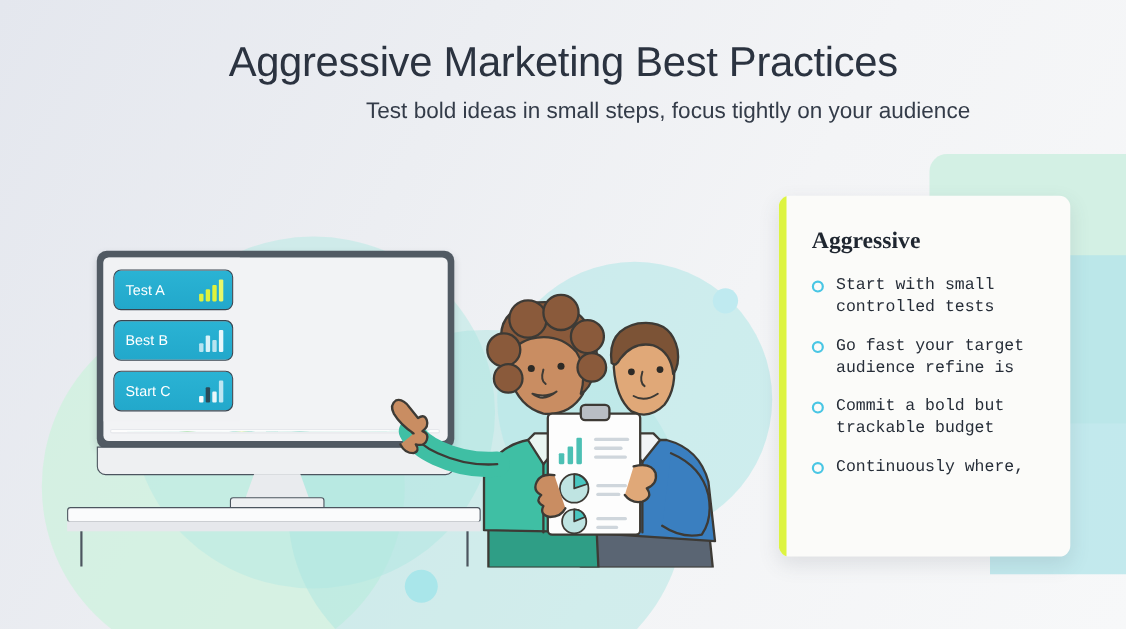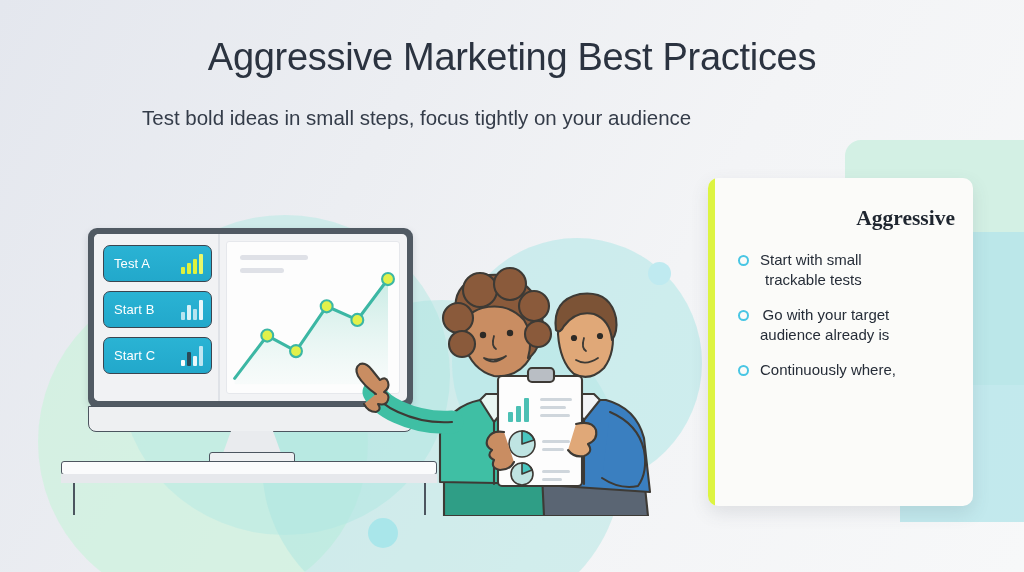--- a/index.html
+++ b/index.html
@@ -51,41 +51,42 @@
   #dot-cyan-b { left: 368px; top: 518px; width: 30px; height: 30px; background: #a9e6ea; }
 
   
   #page-title {
     position: absolute; left: 0; top: 36px; width: 1024px;
     text-align: center;
     font-size: 38px; font-weight: 400; letter-spacing: -.3px;
     color: #2b3340;
   }
   #page-subtitle {
-    position: absolute; left: 142px; top: 104px; width: 740px;
-    text-align: left;
+    position: absolute; left: 142px; top: 87px; width: 740px;
+    text-align: right;
     font-size: 20.5px; font-weight: 400; line-height: 27px;
     color: #343c49;
   }
   #page-subtitle .sub-line { display: block; }
 
   
   #monitor { position: absolute; left: 88px; top: 228px; width: 325px; height: 180px; }
   #monitor-bezel {
     position: absolute; inset: 0;
     background: #515a63;
     border-radius: 9px;
     box-shadow: 0 3px 7px rgba(60,70,85,.17);
   }
   #monitor-screen {
     position: absolute; left: 6px; top: 6px; right: 6px; bottom: 7px;
     background: #f2f3f5;
     border-radius: 5px;
     overflow: hidden;
     display: flex;
+    flex-direction: column;
   }
   #screen-left-panel {
     width: 124px; padding: 11px 6px 0 9px;
     box-sizing: border-box;
     background: #f1f2f4;
   }
   .test-card {
     position: relative;
     height: 37px; margin-bottom: 9px;
     background: linear-gradient(180deg, #2ab3d4 0%, #22a8cb 100%);
@@ -150,40 +151,40 @@
     position: absolute; left: 708px; top: 178px; width: 265px; height: 328px;
     background: #fbfbf9;
     border-radius: 10px;
     box-shadow: 0 7px 18px rgba(70,80,95,.13);
     overflow: hidden;
   }
   #checklist-accent {
     position: absolute; left: 0; top: 0; width: 7px; height: 100%;
     background: #ddf441;
   }
-  #checklist-body { position: absolute; left: 30px; top: 28px; right: 18px; text-align: right; }
+  #checklist-body { position: absolute; left: 30px; top: 28px; right: 18px; }
   #checklist-heading {
     font-family: "Liberation Serif", "DejaVu Serif", serif;
     font-weight: 700; font-size: 21.5px; line-height: 25px;
     color: #1f2630; margin-bottom: 19px;
   }
   #checklist-heading .head-line { display: block; }
   .checklist-item {
     display: flex; align-items: flex-start; gap: 11px;
     margin-bottom: 15px;
   }
   .checklist-bullet {
     flex: 0 0 auto; width: 11px; height: 11px; margin-top: 5px;
     border: 2.4px solid #49c6e4; border-radius: 50%;
     box-sizing: border-box;
   }
   .checklist-text {
     font-size: 15px; line-height: 20px; color: #262d38;
   }
-  .checklist-text .ci-line { display: block; }
+  .checklist-text .ci-line { display: block; font-family: Liberation Mono, monospace; }
 </style>
 </head>
 <body>
 
 <div id="stage">
 
   <div class="blob" id="blob-mint-left"></div>
   <div class="blob" id="blob-teal-mid"></div>
   <div class="blob" id="blob-teal-soft"></div>
   <div class="blob" id="blob-behind-people"></div>
@@ -205,21 +206,21 @@
         <div class="test-card">
           <span class="test-card-label">Test A</span>
           <span class="mini-bars">
             <i style="height:7px;background:#dff23c"></i>
             <i style="height:11px;background:#dff23c"></i>
             <i style="height:15px;background:#dff23c"></i>
             <i style="height:20px;background:#e8f86a"></i>
           </span>
         </div>
         <div class="test-card">
-          <span class="test-card-label">Start B</span>
+          <span class="test-card-label">Best B</span>
           <span class="mini-bars">
             <i style="height:8px;background:#b7e4f0"></i>
             <i style="height:15px;background:#d9f2f8"></i>
             <i style="height:11px;background:#b7e4f0"></i>
             <i style="height:20px;background:#e9f7fb"></i>
           </span>
         </div>
         <div class="test-card">
           <span class="test-card-label">Start C</span>
           <span class="mini-bars">
@@ -336,32 +337,39 @@
     <div id="checklist-accent"></div>
     <div id="checklist-body">
       <div id="checklist-heading">
         <span class="head-line">Aggressive</span>
       </div>
 
       <div class="checklist-item">
         <span class="checklist-bullet"></span>
         <span class="checklist-text">
           <span class="ci-line">Start with small</span>
-          <span class="ci-line">trackable tests</span>
+          <span class="ci-line">controlled tests</span>
         </span>
       </div>
 
       <div class="checklist-item">
         <span class="checklist-bullet"></span>
         <span class="checklist-text">
-          <span class="ci-line">Go with your target</span>
-          <span class="ci-line">audience already is</span>
+          <span class="ci-line">Go fast your target</span>
+          <span class="ci-line">audience refine is</span>
         </span>
       </div>
 
+      <div class="checklist-item">
+        <span class="checklist-bullet"></span>
+        <span class="checklist-text">
+          <span class="ci-line">Commit a bold but</span>
+          <span class="ci-line">trackable budget</span>
+        </span>
+      </div>
 
       <div class="checklist-item">
         <span class="checklist-bullet"></span>
         <span class="checklist-text">
           <span class="ci-line">Continuously where,</span>
         </span>
       </div>
     </div>
   </div>
 

